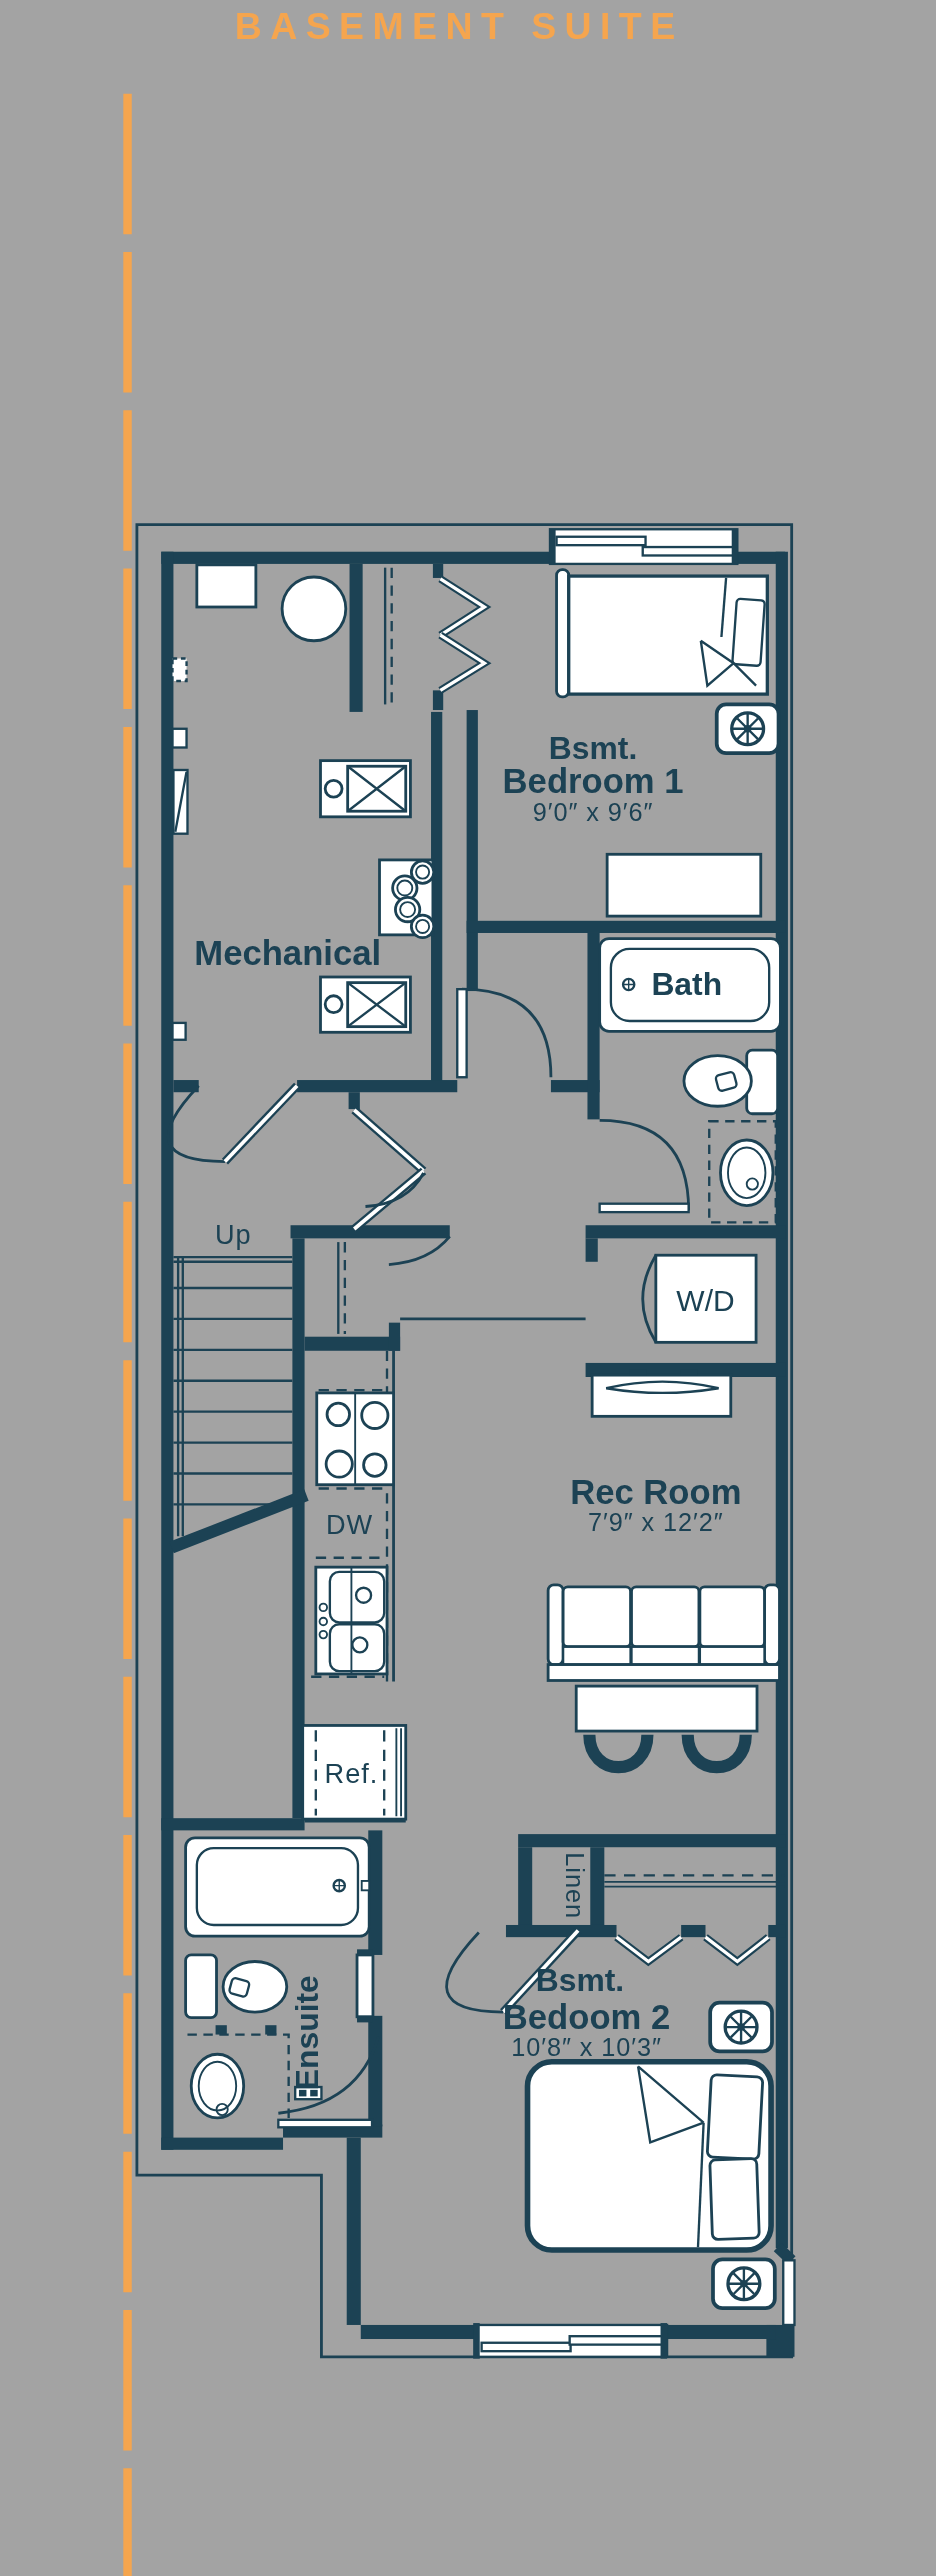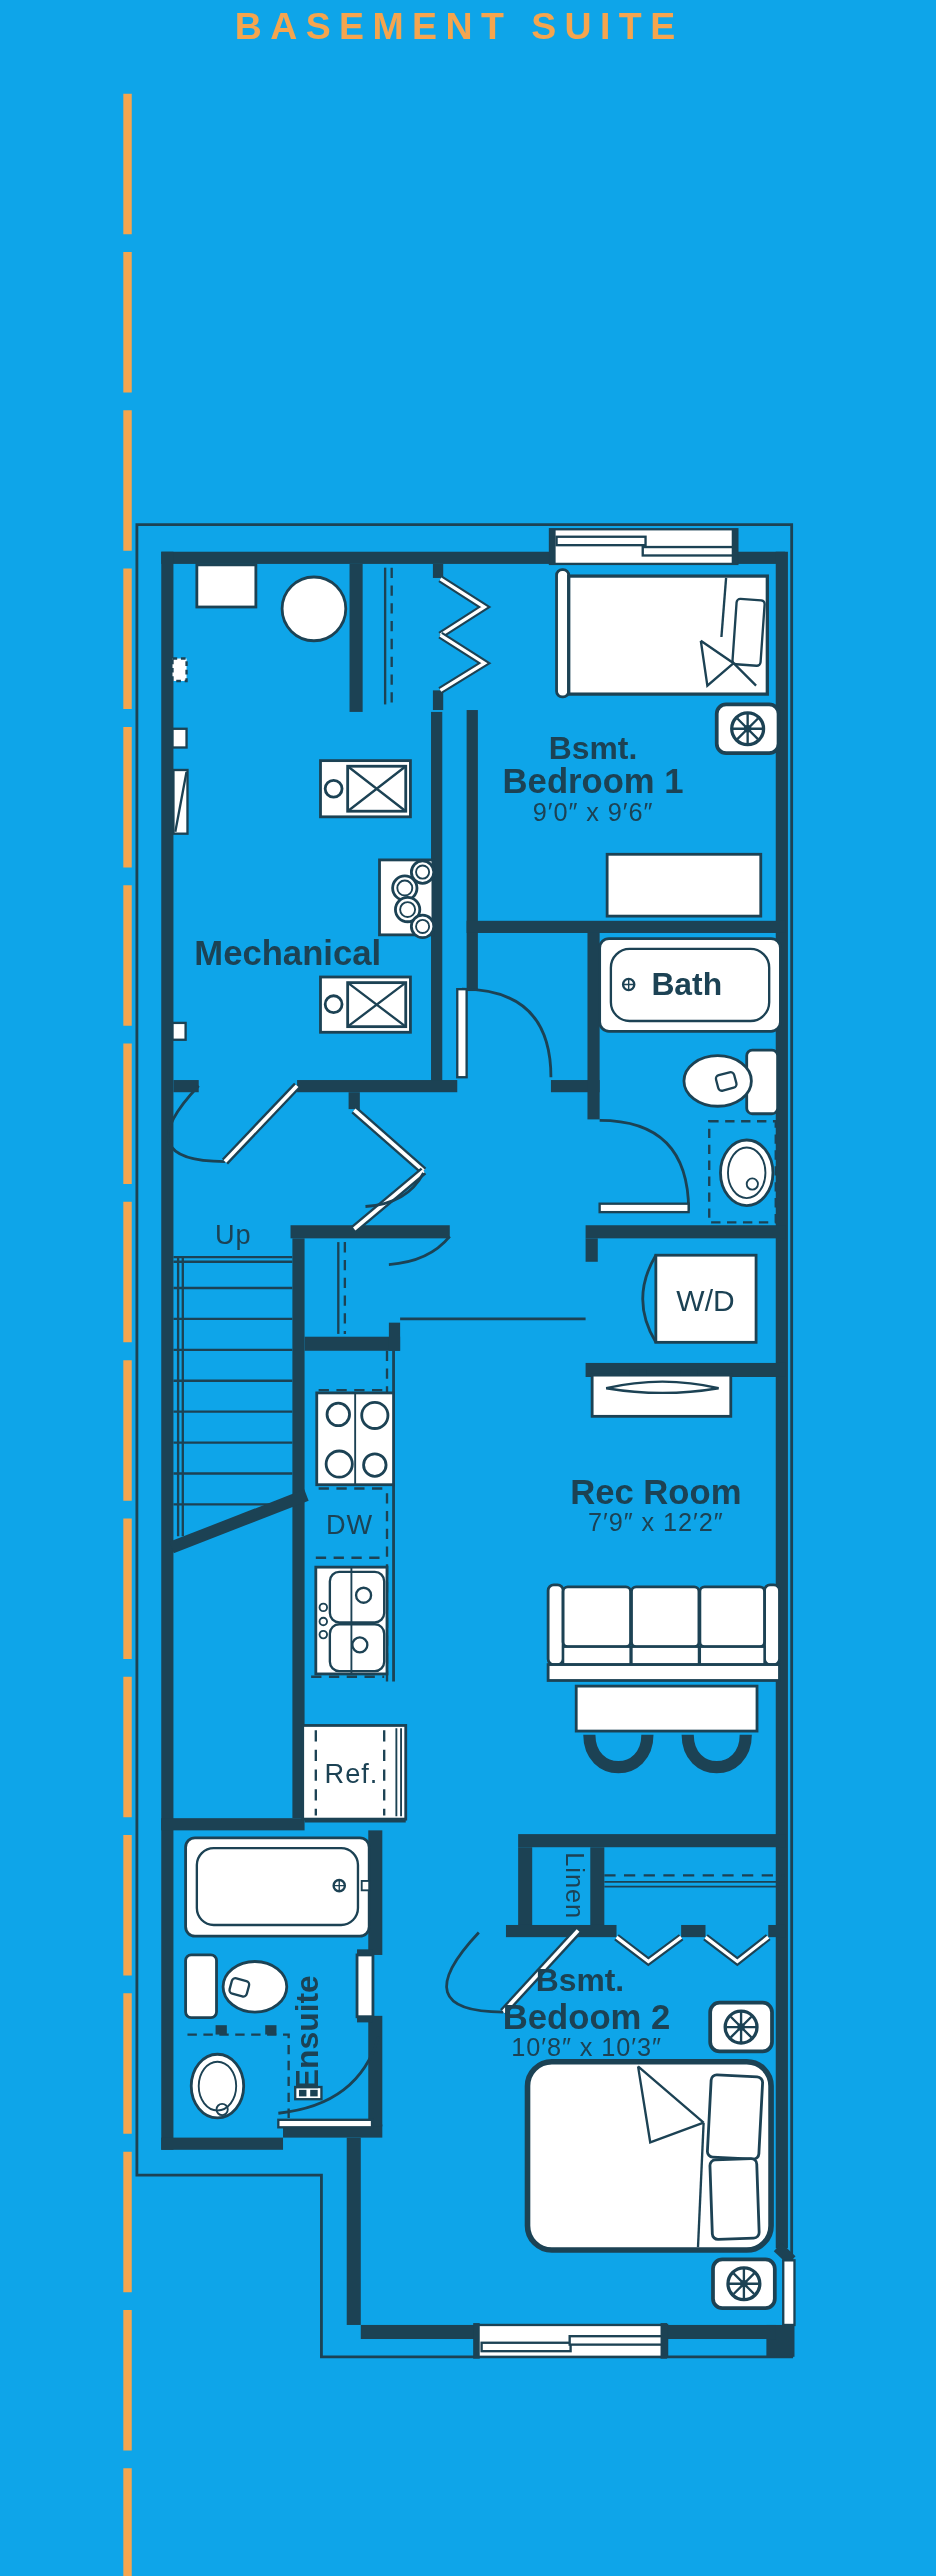--- a/index.html
+++ b/index.html
@@ -1,16 +1,16 @@
 <!DOCTYPE html>
 <html style="font-size:15px"><head>
 <meta charset="utf-8">
 <style>
   html,body{margin:0;padding:0;background:#ffffff;}
-  #stage{position:relative;width:937px;height:2576px;background:#0ea5e9;}
+  #stage{position:relative;width:937px;height:2576px;background:#a3a3a3;}
   svg{display:block;}
   text{font-family:"Liberation Sans",sans-serif;fill:#1c4254;}
   .title{font-weight:bold;font-size:40px;letter-spacing:9px;fill:#f5a54e;}
   .room{font-weight:bold;font-size:37px;}
   .room-sm{font-weight:bold;font-size:34px;}
   .dims{font-weight:normal;font-size:27px;letter-spacing:1px;}
   .fix{font-weight:normal;font-size:29px;letter-spacing:1px;}
   .wd{font-weight:normal;font-size:32px;}
   .wall{fill:#1c4254;}
   .ln{stroke:#1c4254;fill:none;}

